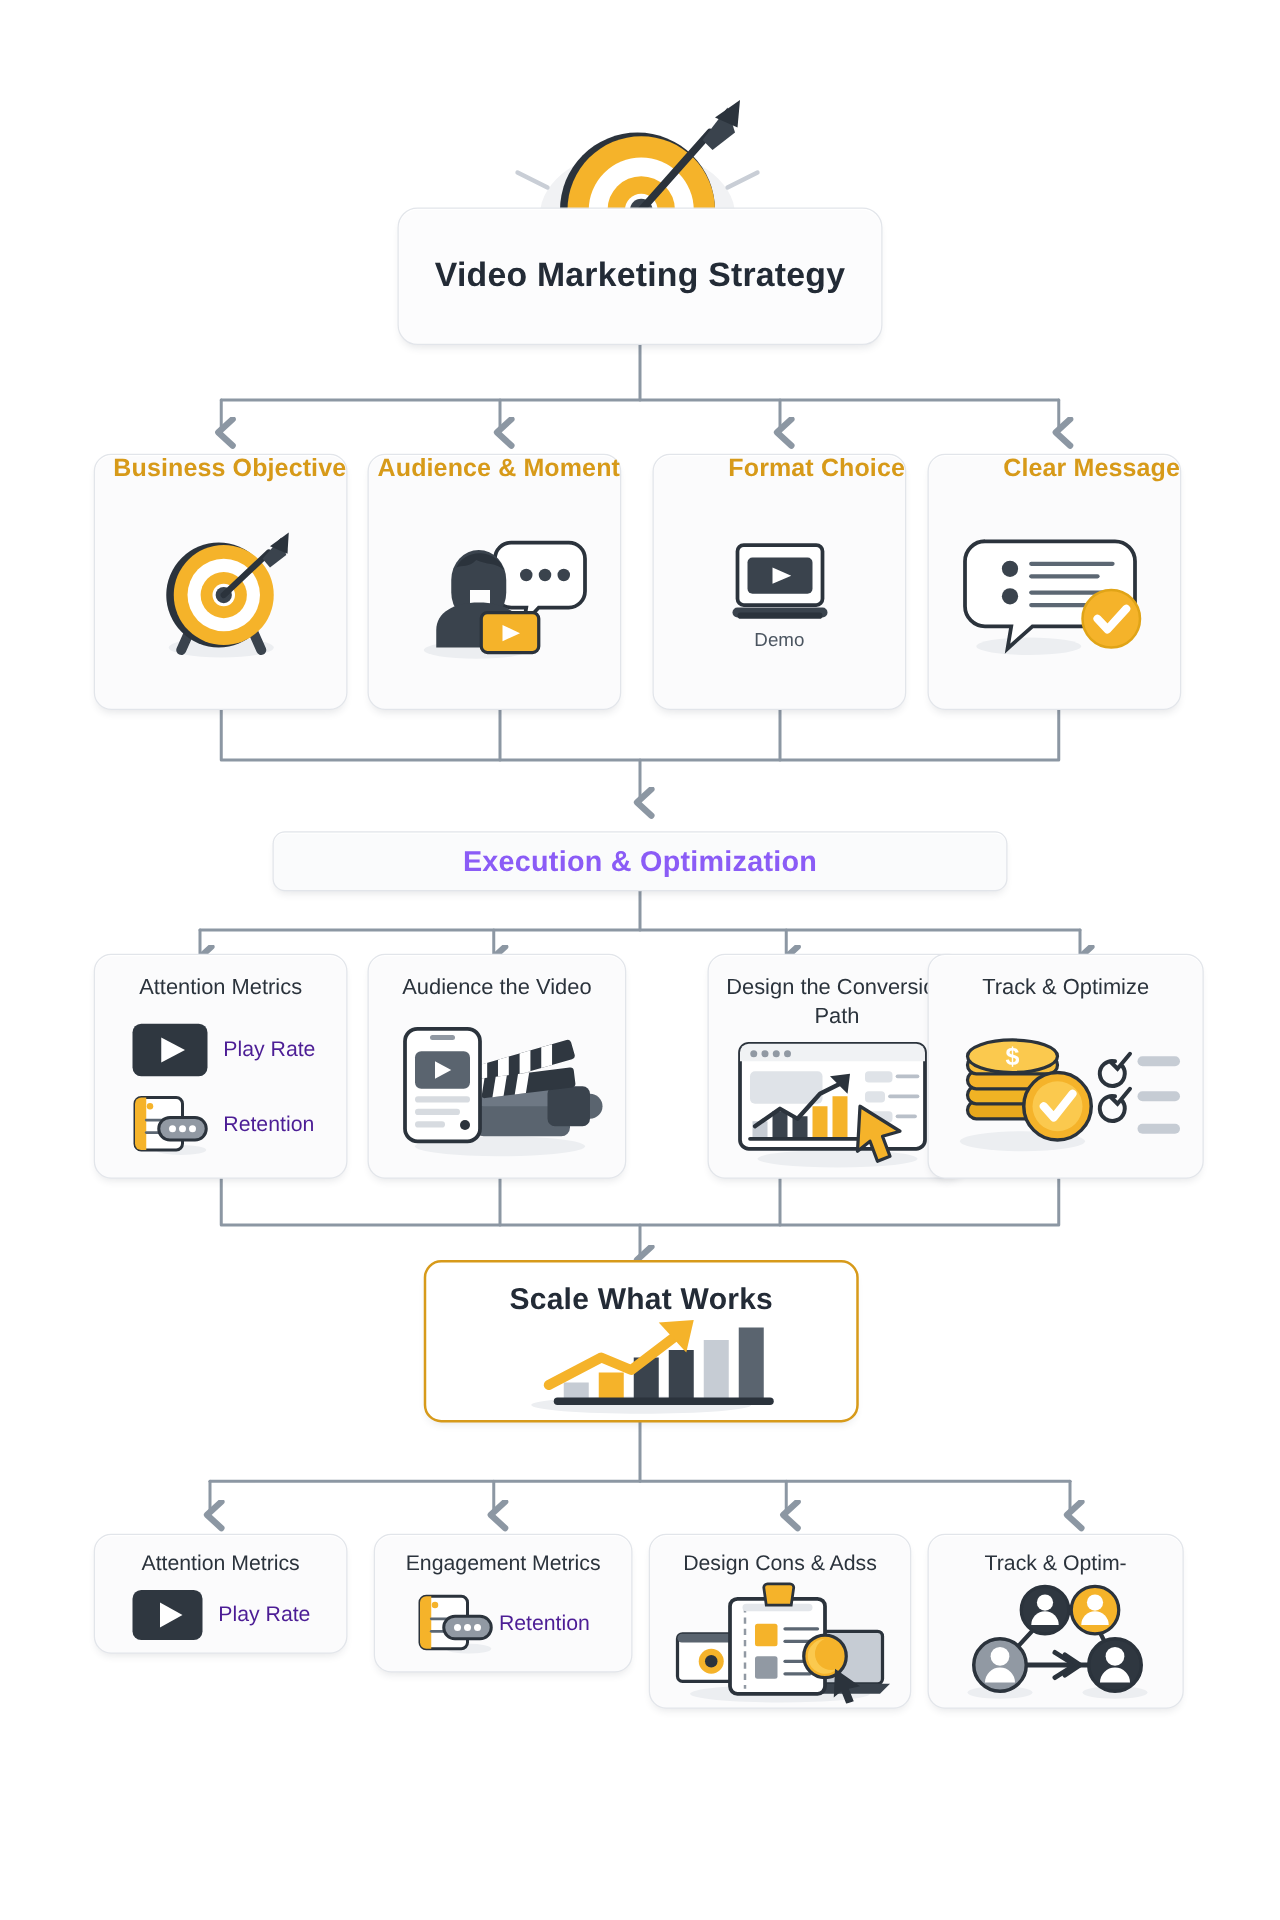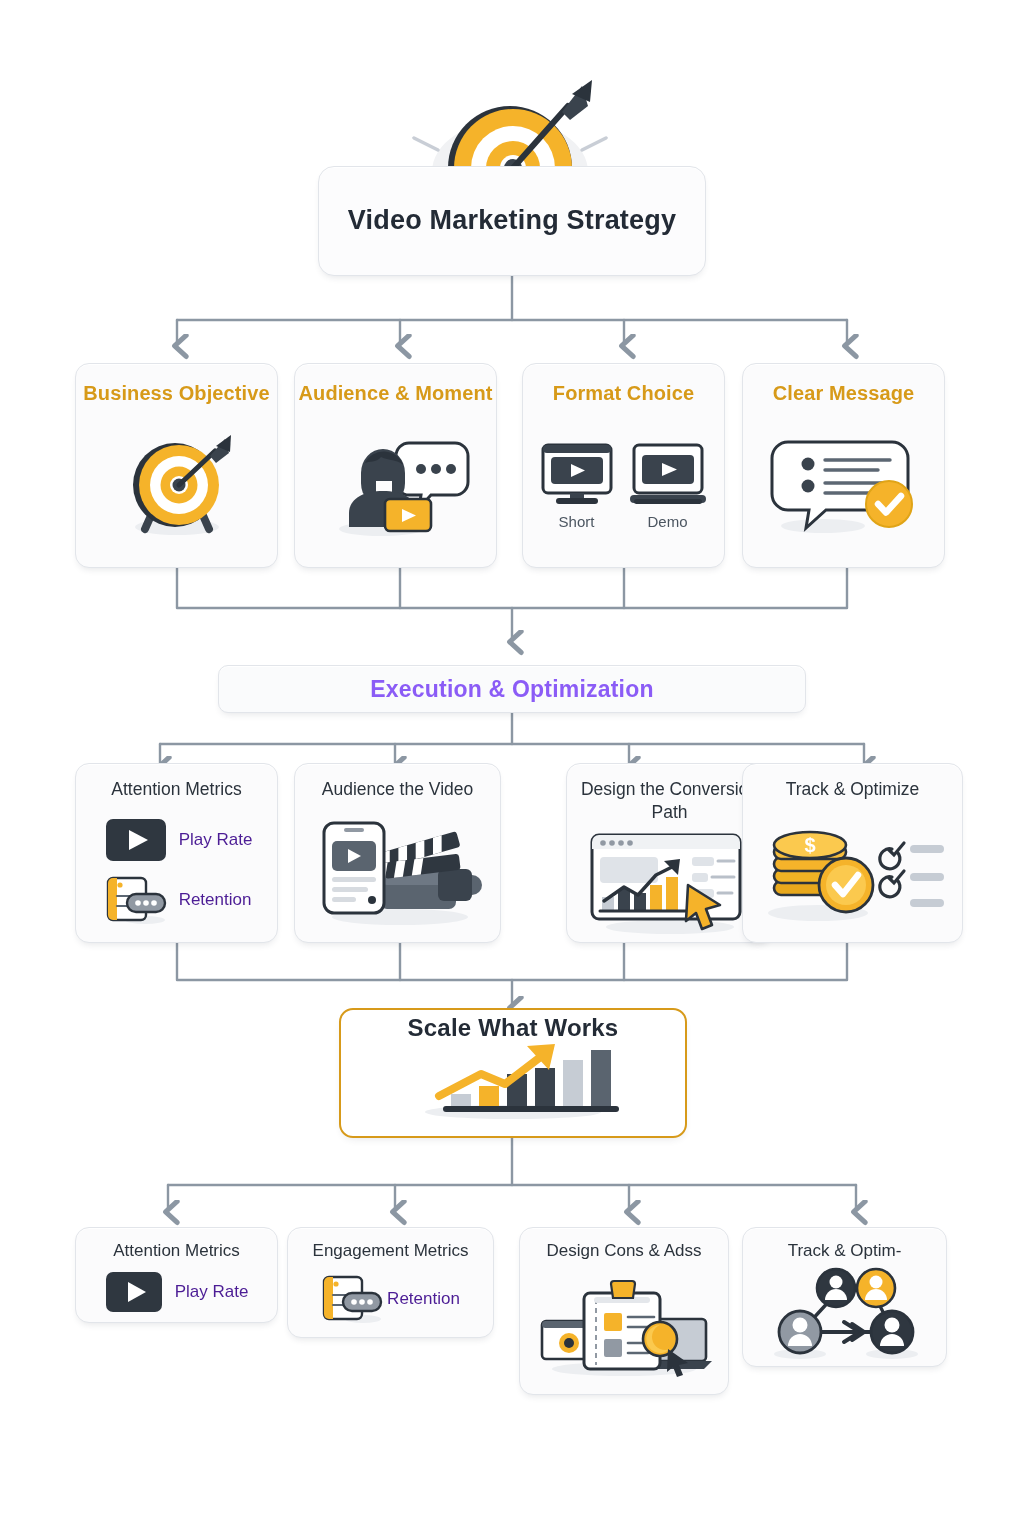--- a/index.html
+++ b/index.html
@@ -29,21 +29,21 @@
     left:318px;top:166px;width:388px;height:110px;
     border-radius:16px;justify-content:center;
     background:#fcfcfd;
   }
   #root-title{
     font-size:27px;font-weight:700;color:#232b36;text-align:center;line-height:1.16;
     letter-spacing:.2px;
   }
 
   
-  .pillar{top:363px;width:203px;height:205px;padding-top:18px;}
+  .pillar{top:363px;width:203px;height:205px;align-items:flex-end;}
   .pillar .ptitle{
     font-size:20px;font-weight:700;color:#d79a19;text-align:center;line-height:1.17;
     letter-spacing:.1px;
   }
   .pillar .art{flex:1;display:flex;align-items:center;justify-content:center;width:100%;}
 
   
   #band{
     left:218px;top:665px;width:588px;height:48px;
     border-radius:10px;justify-content:center;background:#fafbfc;
@@ -53,21 +53,21 @@
   
   .exec{top:763px;height:180px;padding-top:14px;}
   .exec .etitle{font-size:17.5px;color:#2b333c;text-align:center;line-height:1.3;font-weight:400;}
   .exec .art{flex:1;display:flex;align-items:center;justify-content:center;width:100%;}
 
   
   #scale-node{
     left:339px;top:1008px;width:348px;height:130px;
     border:2.2px solid #d79a1a;border-radius:14px;background:#ffffff;
     box-shadow:0 4px 8px -4px rgba(40,50,65,.14);
-    justify-content:flex-start;padding-top:4px;
+    justify-content:flex-start;padding-top:16px;
   }
   #scale-title{font-size:24px;font-weight:700;color:#232b36;letter-spacing:.2px;}
 
   
   .leaf{top:1227px;padding-top:12px;}
   .leaf .ltitle{font-size:17px;color:#2b333c;text-align:center;line-height:1.25;font-weight:400;}
   .leaf .art{flex:1;display:flex;align-items:center;justify-content:center;width:100%;}
 
   .metric-row{display:flex;align-items:center;gap:12px;}
   .metric-label{font-size:17px;color:#4c1d95;}
@@ -184,31 +184,20 @@
         <rect x="64" y="66" width="46" height="32" rx="5" fill="#F5B32A" stroke="#2B333C" stroke-width="2.6"></rect>
         <path d="M81,76 L95,82.5 L81,89 Z" fill="#ffffff"></path>
       </svg>
     </div>
   </div>
 
   <div class="card pillar" style="left:522px;">
     <div class="ptitle">Format Choice</div>
     <div class="art">
       <div class="fmtrow">
-        <div class="fmtcol">
-          <svg width="74" height="66" viewBox="0 0 74 66">
-            <rect x="3" y="2" width="68" height="48" rx="5" fill="#ffffff" stroke="#2B333C" stroke-width="3"></rect>
-            <rect x="3" y="2" width="68" height="8" rx="4" fill="#3A434D"></rect>
-            <rect x="11" y="14" width="52" height="27" rx="4" fill="#3A434D"></rect>
-            <path d="M31,21 L45,27.5 L31,34 Z" fill="#ffffff"></path>
-            <rect x="30" y="50" width="14" height="6" fill="#3A434D"></rect>
-            <rect x="16" y="55" width="42" height="6" rx="3" fill="#2B333C"></rect>
-          </svg>
-          <div class="fmtlabel">Short</div>
-        </div>
         <div class="fmtcol">
           <svg width="80" height="66" viewBox="0 0 80 66">
             <rect x="6" y="2" width="68" height="48" rx="5" fill="#ffffff" stroke="#2B333C" stroke-width="3"></rect>
             <rect x="14" y="12" width="52" height="29" rx="4" fill="#3A434D"></rect>
             <path d="M34,20 L49,26.5 L34,33 Z" fill="#ffffff"></path>
             <rect x="2" y="52" width="76" height="8" rx="4" fill="#3A434D"></rect>
             <rect x="6" y="56" width="68" height="5" rx="2.5" fill="#2B333C"></rect>
           </svg>
           <div class="fmtlabel">Demo</div>
         </div>
@@ -409,21 +398,21 @@
       <div class="metric-row">
         <svg width="58" height="42" viewBox="0 0 58 42">
           <rect x="1" y="1" width="56" height="40" rx="7" fill="#2F3740"></rect>
           <path x="0" d="M23,11 L41,21 L23,31 Z" fill="#ffffff"></path>
         </svg>
         <span class="metric-label">Play Rate</span>
       </div>
     </div>
   </div>
 
-  <div class="card leaf" style="left:287px;width:207px;height:111px;">
+  <div class="card leaf" style="left:299px;width:207px;height:111px;">
     <div class="ltitle">Engagement Metrics</div>
     <div class="art">
       <div class="metric-row" style="gap:4px;">
         <svg width="62" height="48" viewBox="0 0 62 48">
           <ellipse cx="42" cy="44" rx="18" ry="4" fill="#eceef1"></ellipse>
           <rect x="3" y="2" width="38" height="42" rx="5" fill="#ffffff" stroke="#2B333C" stroke-width="2.4"></rect>
           <path d="M8,2 h4 v42 h-4 a5,5 0 0 1 -5,-5 v-32 a5,5 0 0 1 5,-5 z" fill="#F5B32A"></path>
           <circle cx="15" cy="9" r="2.6" fill="#F5B32A"></circle>
           <g stroke="#5C6773" stroke-width="2.2" stroke-linecap="round">
             <line x1="12" y1="20" x2="26" y2="20"></line>
@@ -432,21 +421,21 @@
           <rect x="22" y="18" width="38" height="18" rx="9" fill="#9199A3" stroke="#2B333C" stroke-width="2.4"></rect>
           <circle cx="33" cy="27" r="2.8" fill="#ffffff"></circle>
           <circle cx="41" cy="27" r="2.8" fill="#ffffff"></circle>
           <circle cx="49" cy="27" r="2.8" fill="#ffffff"></circle>
         </svg>
         <span class="metric-label">Retention</span>
       </div>
     </div>
   </div>
 
-  <div class="card leaf" style="left:519px;width:210px;height:168px;">
+  <div class="card leaf" style="left:519px;width:210px;height:140px;">
     <div class="ltitle">Design Cons &amp; Adss</div>
     <div class="art">
       <svg width="176" height="98" viewBox="0 0 176 98">
         <ellipse cx="88" cy="90" rx="72" ry="7" fill="#eceef1"></ellipse>
 
         <rect x="6" y="42" width="56" height="38" rx="4" fill="#ffffff" stroke="#2B333C" stroke-width="2.6"></rect>
         <rect x="6" y="42" width="56" height="7" rx="3.5" fill="#5A646F"></rect>
         <circle cx="33" cy="64" r="10" fill="#F5B32A"></circle>
         <circle cx="33" cy="64" r="5" fill="#2B333C"></circle>
 

